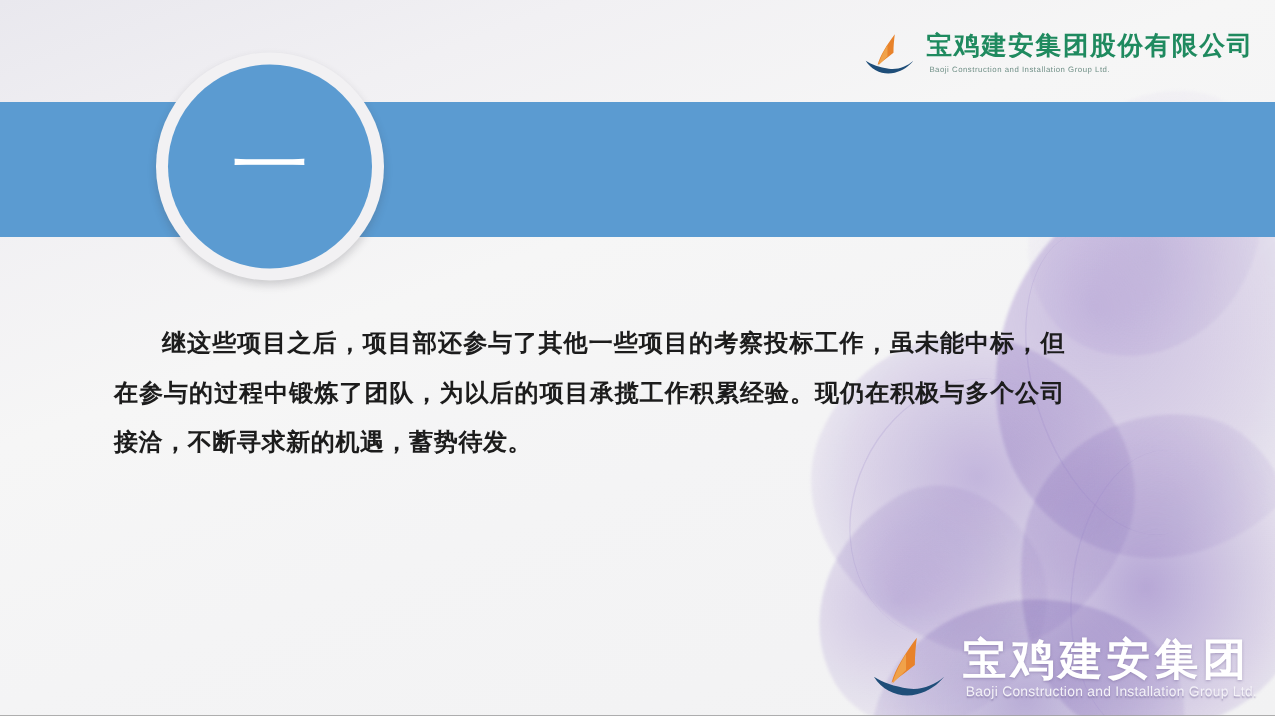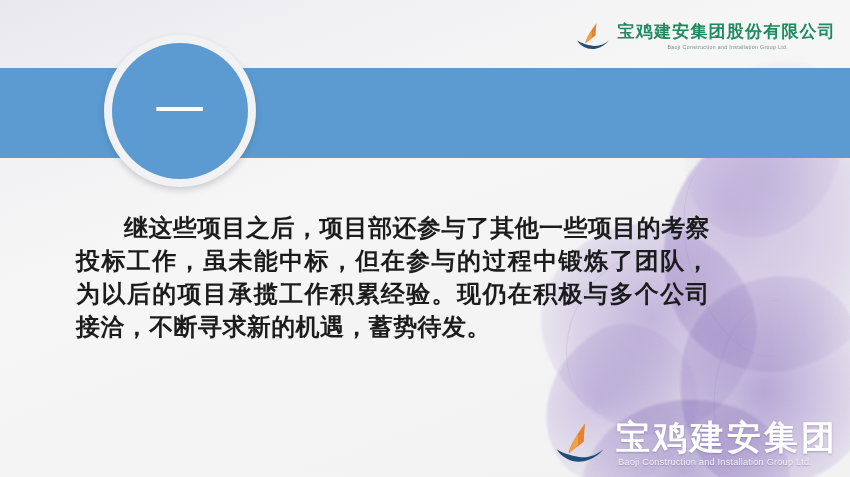--- a/index.html
+++ b/index.html
@@ -140,40 +140,40 @@
   }
 
   
   .body-text {
     position: absolute;
     left: 76px;
     top: 212px;
     width: 634px;
     color: #1c1c1c;
     font-family: "DejaVu Sans", "Liberation Sans", sans-serif;
-    font-size: 24px;
+    font-size: 16px;
     font-weight: bold;
     line-height: 33px;
     letter-spacing: 0.4px;
     text-align: justify;
     text-justify: inter-character;
     text-indent: 2em;
   }
 
   
   .logo-top {
     position: absolute;
     right: 14px;
     top: 22px;
     display: flex;
     align-items: center;
     gap: 7px;
   }
   .logo-top .mark { width: 36px; height: 30px; flex: 0 0 auto; }
-  .logo-top .words { display: flex; flex-direction: column; text-align: center; }
+  .logo-top .words { display: flex; flex-direction: column; }
   .logo-top .cn {
     color: #1f8a5f;
     font-family: "DejaVu Sans", "Liberation Sans", sans-serif;
     font-size: 17px;
     font-weight: bold;
     letter-spacing: 1.2px;
     line-height: 1.15;
     white-space: nowrap;
   }
   .logo-top .en {
@@ -194,21 +194,21 @@
     bottom: 8px;
     display: flex;
     align-items: center;
     gap: 10px;
   }
   .logo-bottom .mark { width: 52px; height: 46px; flex: 0 0 auto; }
   .logo-bottom .words { display: flex; flex-direction: column; }
   .logo-bottom .cn {
     color: #ffffff;
     font-family: "DejaVu Sans", "Liberation Sans", sans-serif;
-    font-size: 34px;
+    font-size: 29px;
     font-weight: bold;
     letter-spacing: 3px;
     line-height: 1.1;
     white-space: nowrap;
     text-shadow: 0 1px 2px rgba(110,95,145,0.45);
   }
   .logo-bottom .en {
     color: #f4f2f8;
     font-family: "Liberation Sans", sans-serif;
     font-size: 9.2px;

